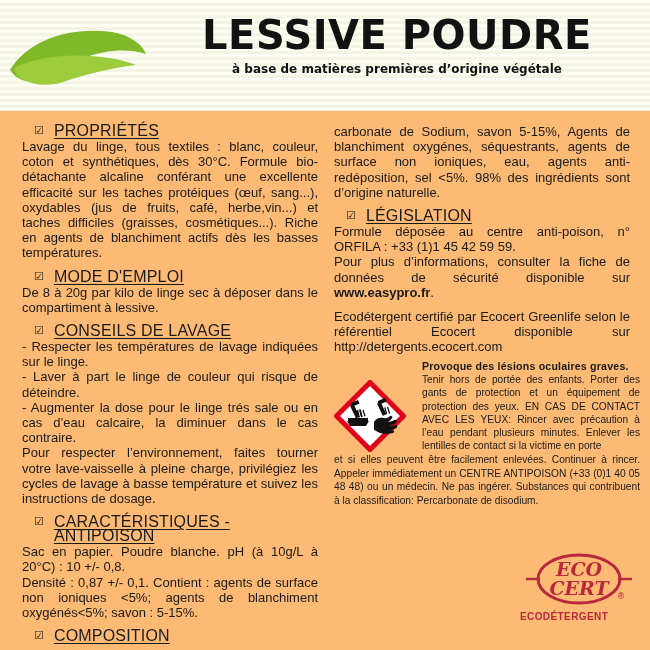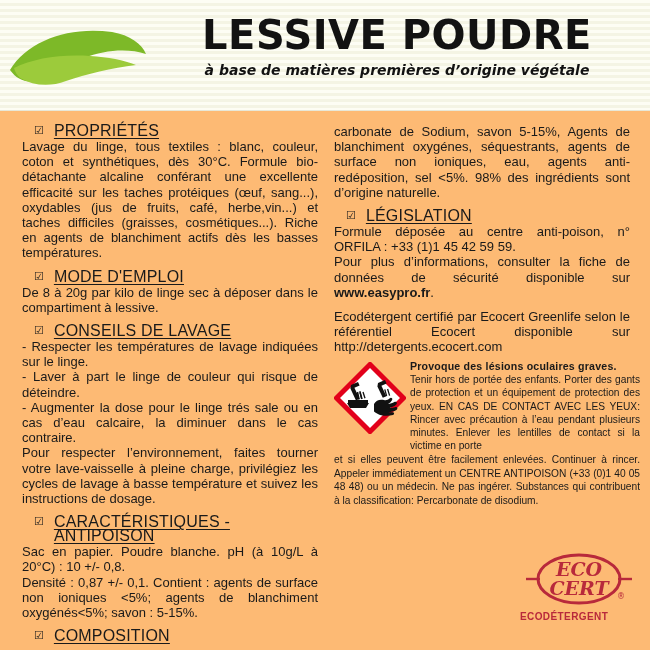--- a/index.html
+++ b/index.html
@@ -49,23 +49,22 @@
     font-weight:bold;
     font-size:40px;
     letter-spacing:0.5px;
     color:#121212;
     line-height:1.05;
     margin:0;
     white-space:nowrap;
   }
   .sub-title{
     font-family:"DejaVu Sans", sans-serif;
-    font-style:italic;
     font-weight:bold;
-    font-size:14px;
+    font-size:12px;
     color:#121212;
     margin:6px 0 18px 0;
     white-space:nowrap;
   }
 
   
   .columns{
     position:absolute;
     top:112px; left:0; right:0; bottom:0;
     padding:10px 14px 0 14px;
@@ -117,22 +116,22 @@
 
   
   .hazard{
     position:absolute;
     left:334px;
     top:248px;
     width:306px;
   }
   .hazard-top{
     display:flex;
-    align-items:flex-start;
-    gap:4px;
+    align-items:flex-end;
+    gap:16px;
   }
   .ghs{
     flex:none;
     width:72px;height:72px;
     margin-top:2px;
   }
   .hazard-text{
     font-size:10.2px;
     line-height:13.2px;
     text-align:justify;

